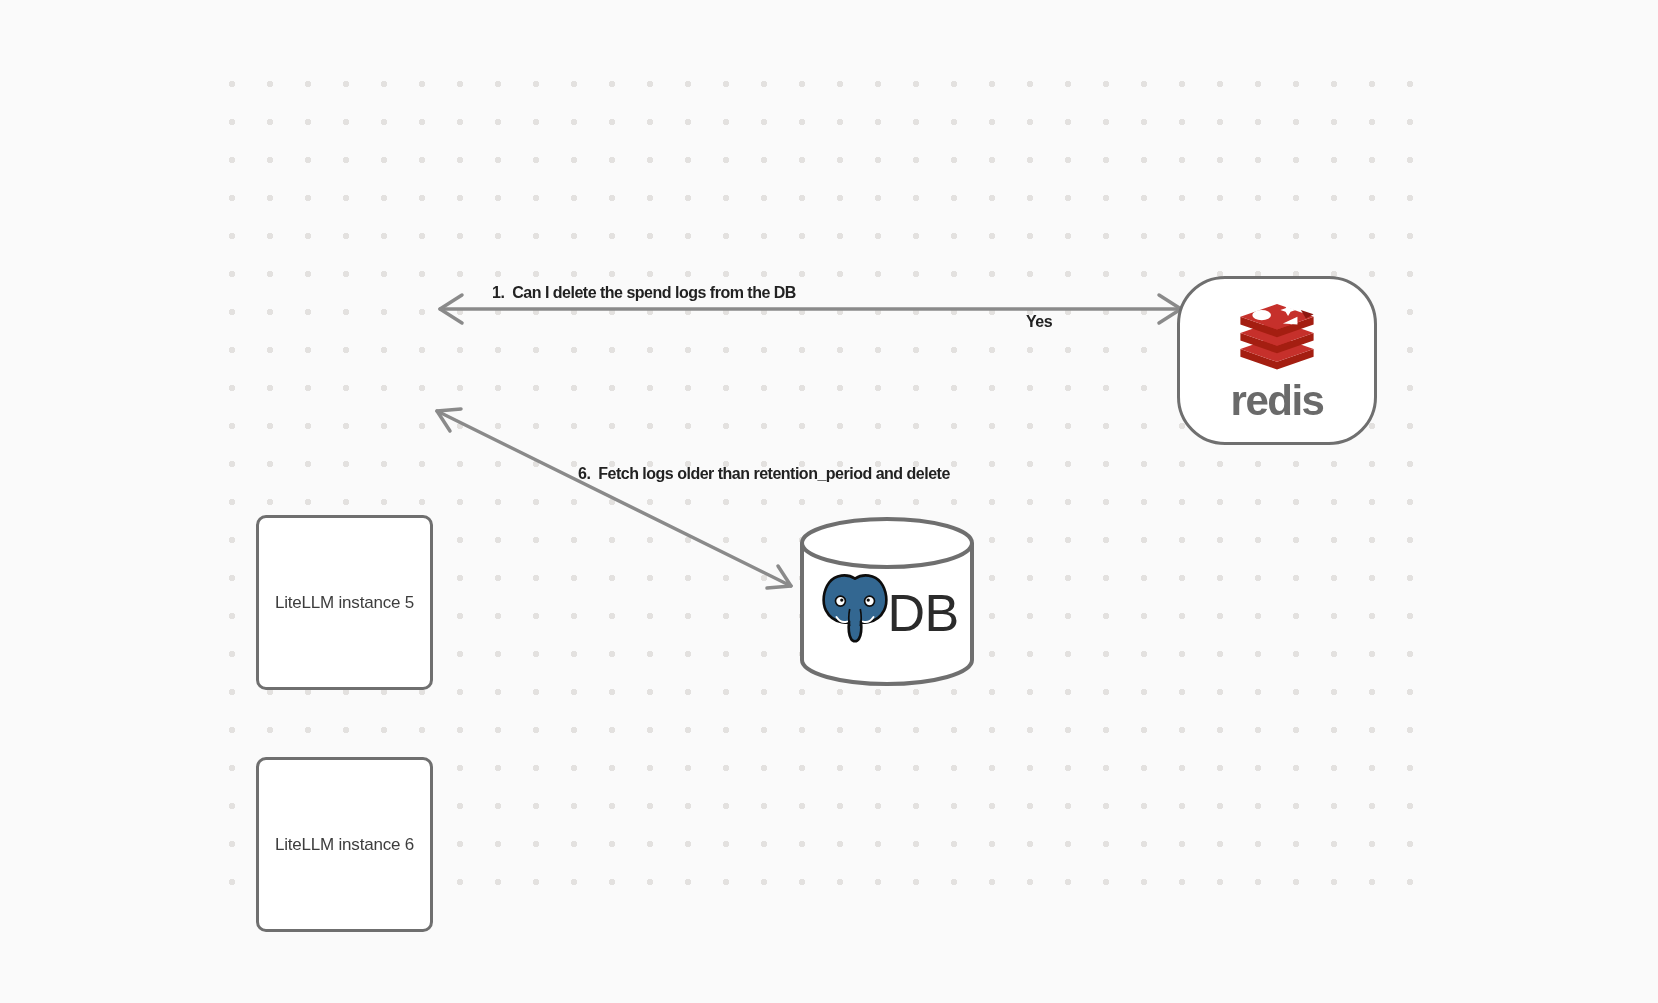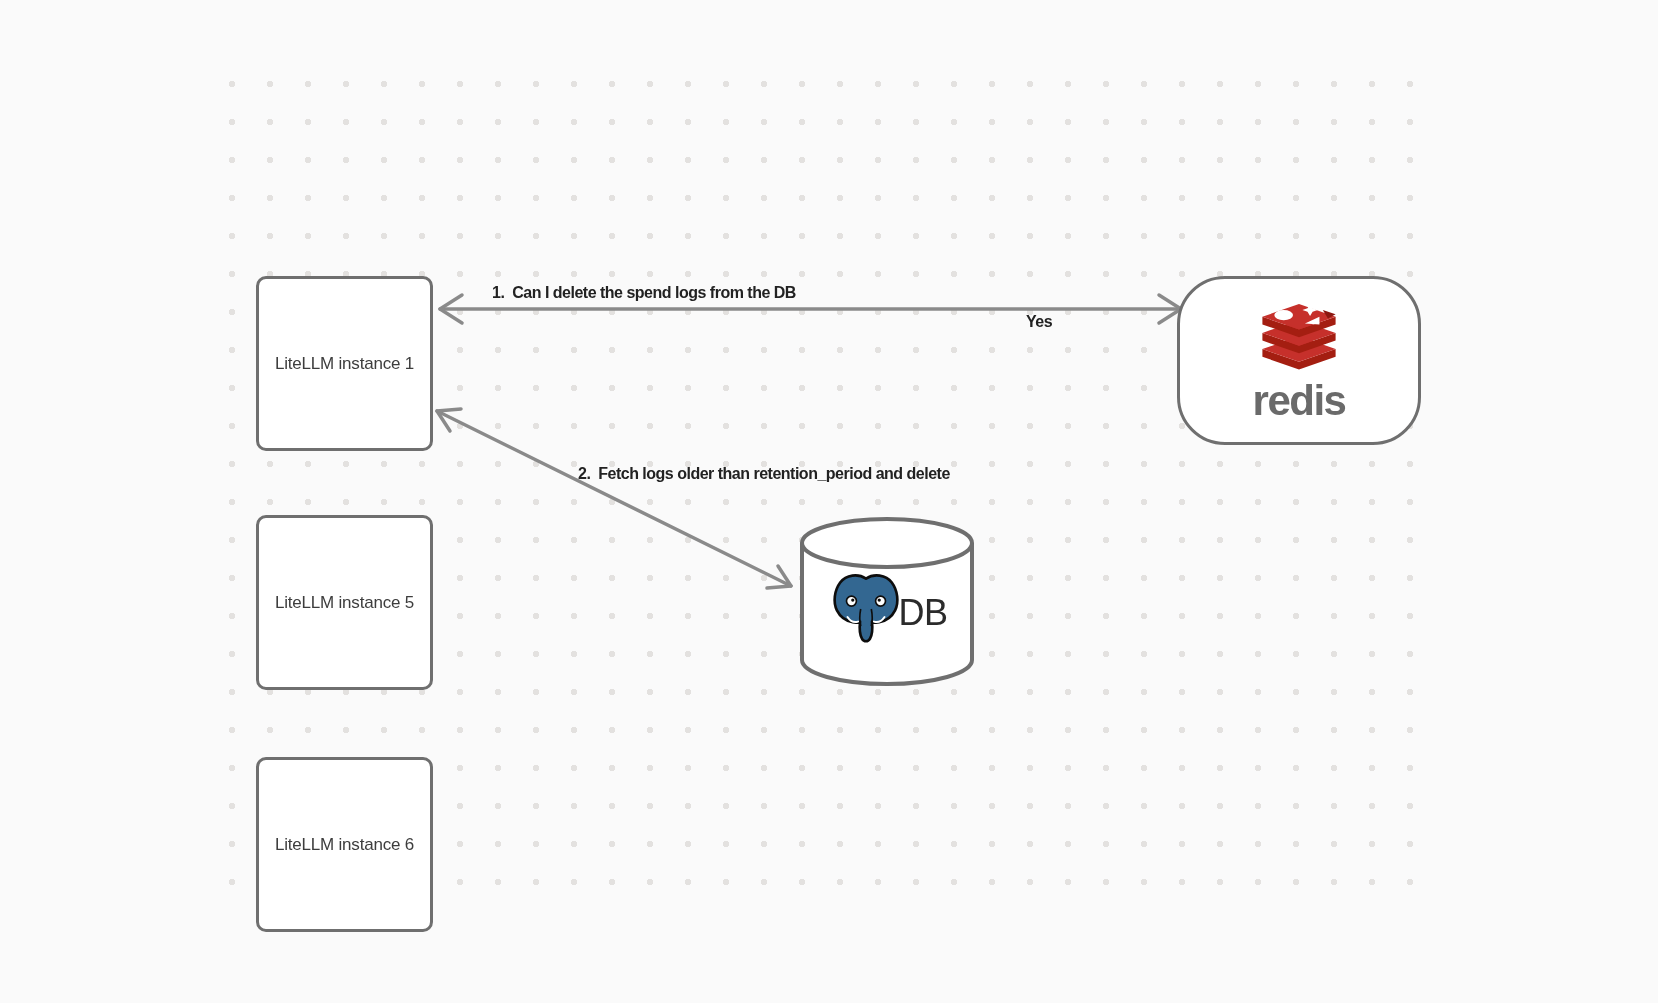--- a/index.html
+++ b/index.html
@@ -37,36 +37,36 @@
   .instance{
     left:256px;width:177px;height:175px;border-radius:10px;
   }
   .instance .node-label{
     font-size:17px;color:var(--node-text);letter-spacing:-0.2px;
   }
   #instance1{top:276px;}
   #instance2{top:515px;}
   #instance3{top:757px;}
   .redis-node{
-    left:1177px;top:276px;width:244px;height:169px;border-radius:48px;
+    left:1177px;top:276px;width:200px;height:169px;border-radius:48px;
     flex-direction:column;padding-top:4px;
   }
   .redis-word{
     font-size:42px;font-weight:bold;color:var(--redis-gray);
     letter-spacing:-1.5px;line-height:1;margin-top:-4px;
   }
   .db-node{
     position:absolute;left:799px;top:515px;width:176px;height:173px;
   }
   .db-content{
     position:absolute;left:12px;top:56px;width:152px;height:84px;
     display:flex;align-items:center;justify-content:center;
   }
   .db-label{
-    font-size:36px;color:var(--db-text);letter-spacing:-0.5px;margin-left:-8px;
+    font-size:52px;color:var(--db-text);letter-spacing:-0.5px;margin-left:-8px;
   }
   svg.overlay{position:absolute;left:0;top:0;}
   .edge-label{
     position:absolute;font-size:16px;font-weight:bold;color:var(--label-text);
     letter-spacing:-0.5px;line-height:26px;white-space:pre;
   }
   #edge1-label{left:492px;top:280px;}
   #edge1-response{left:1026px;top:280px;margin-top:29px;}
   #edge2-label{left:578px;top:461px;}
 </style>
@@ -85,25 +85,22 @@
     </g>
     <g>
       <line x1="437" y1="411" x2="791" y2="586"></line>
       <polyline points="461,409 437,411 450,431"></polyline>
       <polyline points="767,588 791,586 778,566"></polyline>
     </g>
   </svg>
 
   <div class="edge-label" id="edge1-label">1.  Can I delete the spend logs from the DB</div>
   <div class="edge-label" id="edge1-response">Yes</div>
-  <div class="edge-label" id="edge2-label">2.  Fetch logs older than retention_period and delete</div>
+  <div class="edge-label" id="edge2-label">6.  Fetch logs older than retention_period and delete</div>
 
-  <div class="node instance" id="instance1">
-    <span class="node-label">LiteLLM instance 1</span>
-  </div>
   <div class="node instance" id="instance2">
     <span class="node-label">LiteLLM instance 5</span>
   </div>
   <div class="node instance" id="instance3">
     <span class="node-label">LiteLLM instance 6</span>
   </div>
 
   <div class="node redis-node">
     <svg width="88" height="80" viewBox="0 0 100 94">
 

